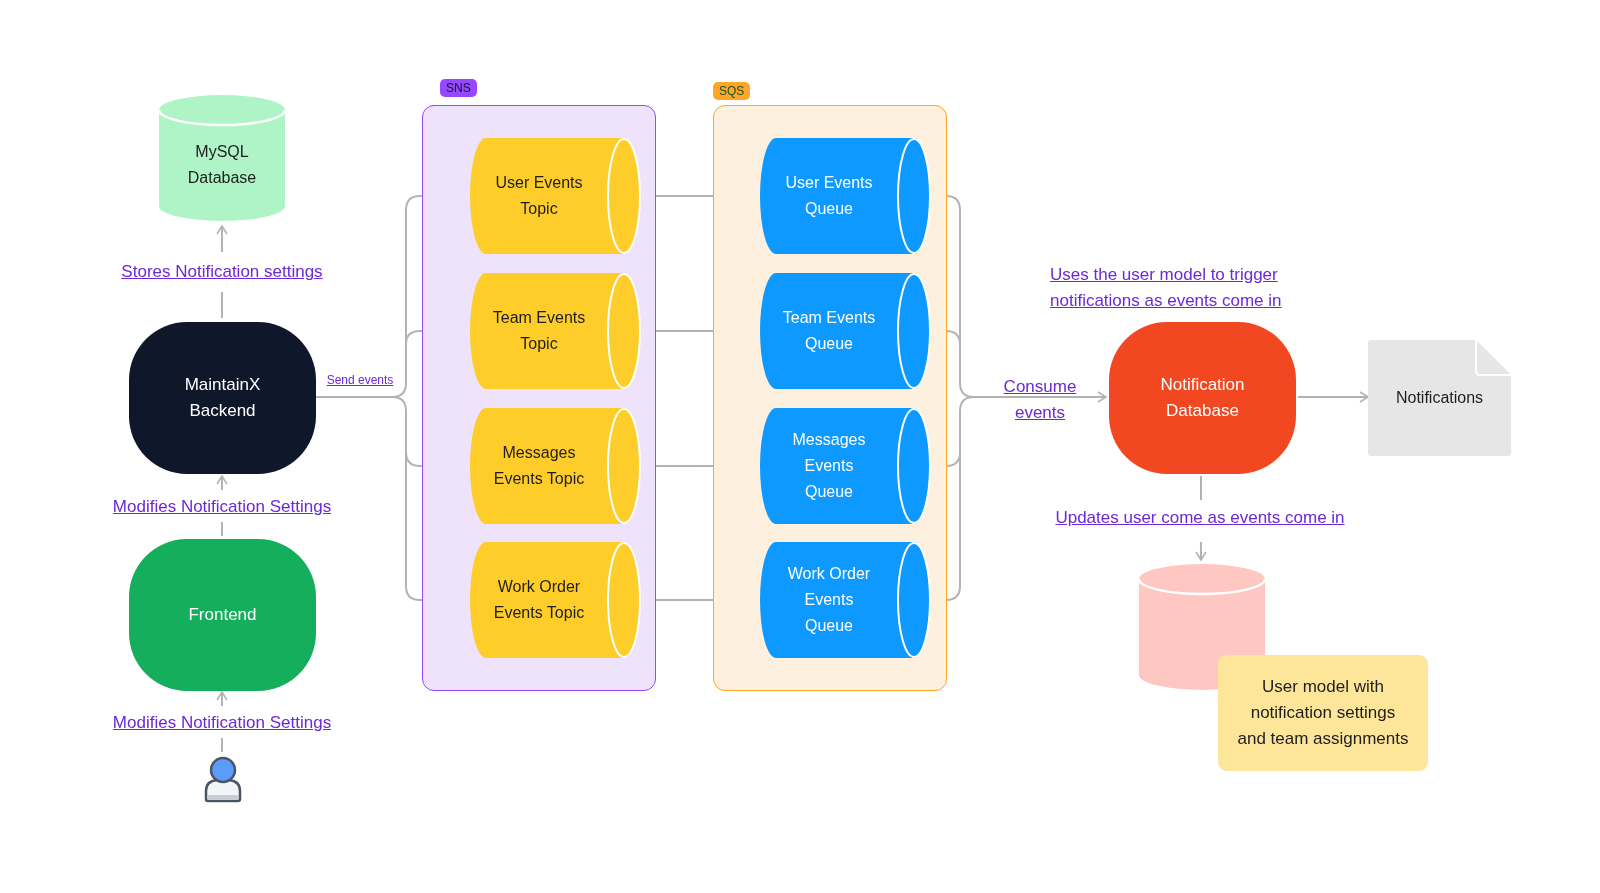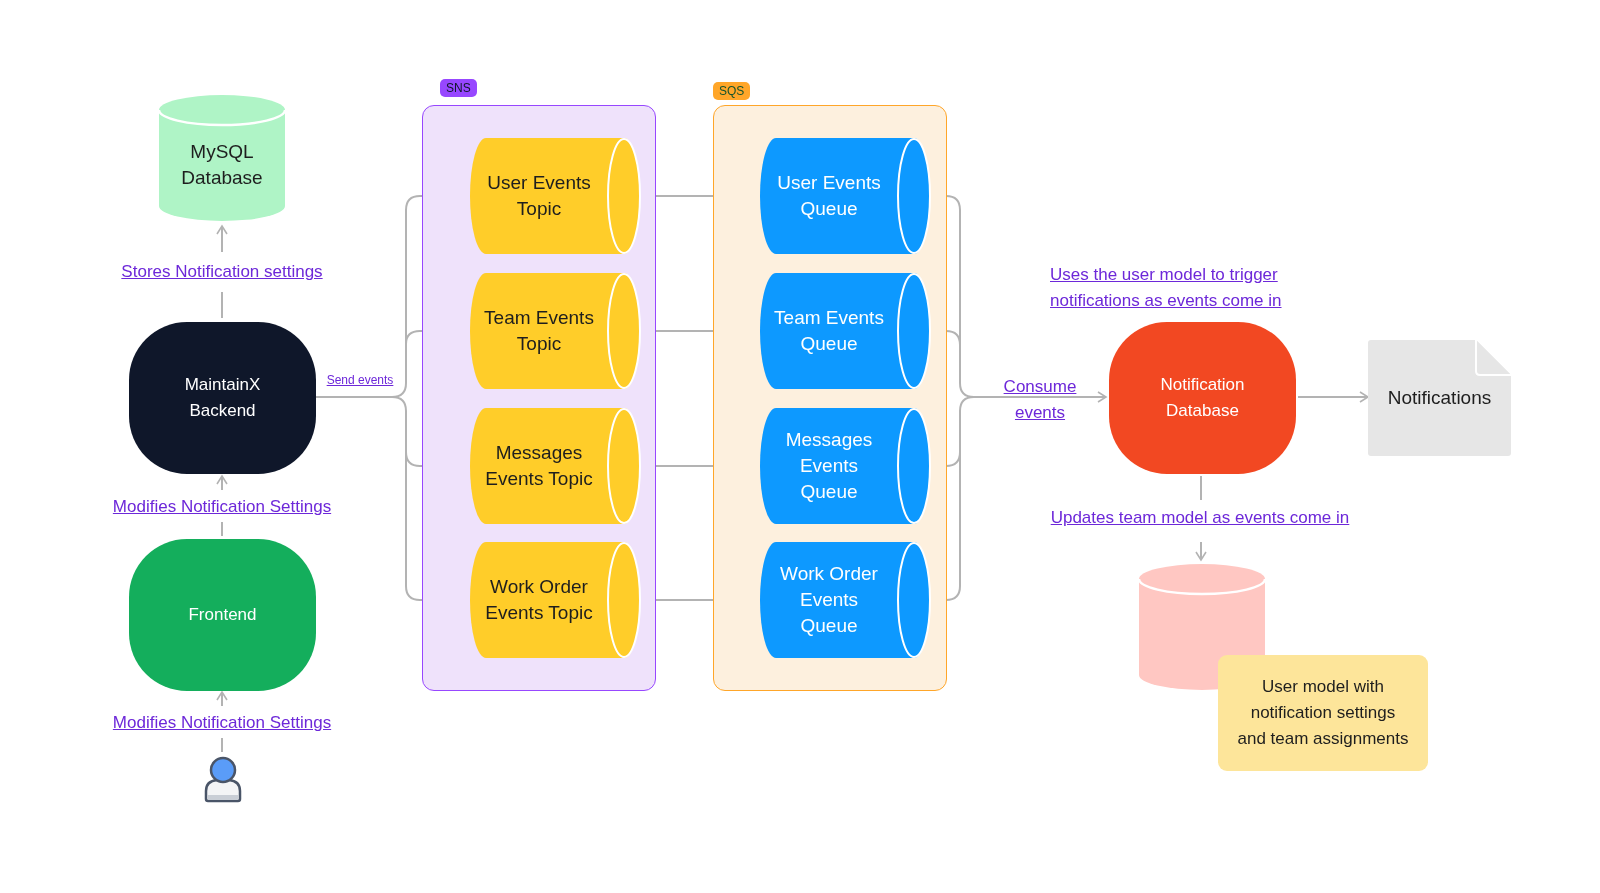--- a/index.html
+++ b/index.html
@@ -4,21 +4,21 @@
 <style>
   html,body{margin:0;padding:0;background:#ffffff;}
   body{width:1600px;height:893px;position:relative;overflow:hidden;font-family:"Liberation Sans",sans-serif;color:#1e1e1e;}
   svg#wires{position:absolute;left:0;top:0;width:1600px;height:893px;}
   .abs{position:absolute;}
   .lbl{position:absolute;font-size:17px;line-height:26px;text-align:center;white-space:nowrap;color:#6d28d9;text-decoration:underline;}
   .node{position:absolute;display:flex;align-items:center;justify-content:center;text-align:center;font-size:17px;line-height:26px;}
   .pill{border-radius:58px;color:#ffffff;}
   .group{position:absolute;border-radius:12px;}
   .tag{position:absolute;font-size:12px;line-height:16px;padding:1px 6px;border-radius:5px;}
-  .cyl-text{position:absolute;display:flex;align-items:center;justify-content:center;text-align:center;font-size:19px;line-height:26px;white-space:pre-line;}
+  .cyl-text{position:absolute;display:flex;align-items:center;justify-content:center;text-align:center;font-size:16px;line-height:26px;white-space:pre-line;}
   .note{position:absolute;background:#fde59a;border-radius:9px;display:flex;align-items:center;justify-content:center;text-align:center;font-size:17px;line-height:26px;white-space:pre-line;}
 </style>
 </head>
 <body>
 
 <svg id="wires" viewBox="0 0 1600 893">
   <defs>
     <marker id="arr" viewBox="0 0 12 12" refX="10" refY="6" markerWidth="12" markerHeight="12" orient="auto" markerUnits="userSpaceOnUse">
       <path d="M2 1 L10 6 L2 11" fill="none" stroke="#b3b3b3" stroke-width="1.6"></path>
     </marker>
@@ -152,21 +152,21 @@
 Database</div>
 
 <div class="abs" style="left:1368px;top:340px;width:143px;height:116px;border-radius:19px;">
   <svg width="143" height="116" viewBox="0 0 143 116">
     <path d="M0 3 Q0 0 3 0 L108 0 L143 35 L143 113 Q143 116 140 116 L3 116 Q0 116 0 113 Z" fill="#e6e6e6"></path>
     <path d="M108 0 L108 31 Q108 35 112 35 L143 35" fill="#e6e6e6" stroke="#ffffff" stroke-width="2"></path>
   </svg>
   <div class="cyl-text" style="left:0;top:0;width:143px;height:116px;">Notifications</div>
 </div>
 
-<div class="lbl" style="left:1040px;top:505px;width:320px;">Updates team model as events come in</div>
+<div class="lbl" style="left:1040px;top:505px;width:320px;">Updates user come as events come in</div>
 
 <div class="abs" style="left:1138px;top:563px;width:128px;height:128px;">
   <svg width="128" height="128" viewBox="0 0 128 128">
     <path d="M1 16 L1 112 A63 15 0 0 0 127 112 L127 16 Z" fill="#ffc7c2"></path>
     <ellipse cx="64" cy="16" rx="63" ry="15" fill="#ffc7c2"></ellipse>
     <path d="M1 16 A63 15 0 0 0 127 16" fill="none" stroke="#ffffff" stroke-width="2.5"></path>
   </svg>
 </div>
 
 <div class="note" style="left:1218px;top:655px;width:210px;height:116px;">User model with

